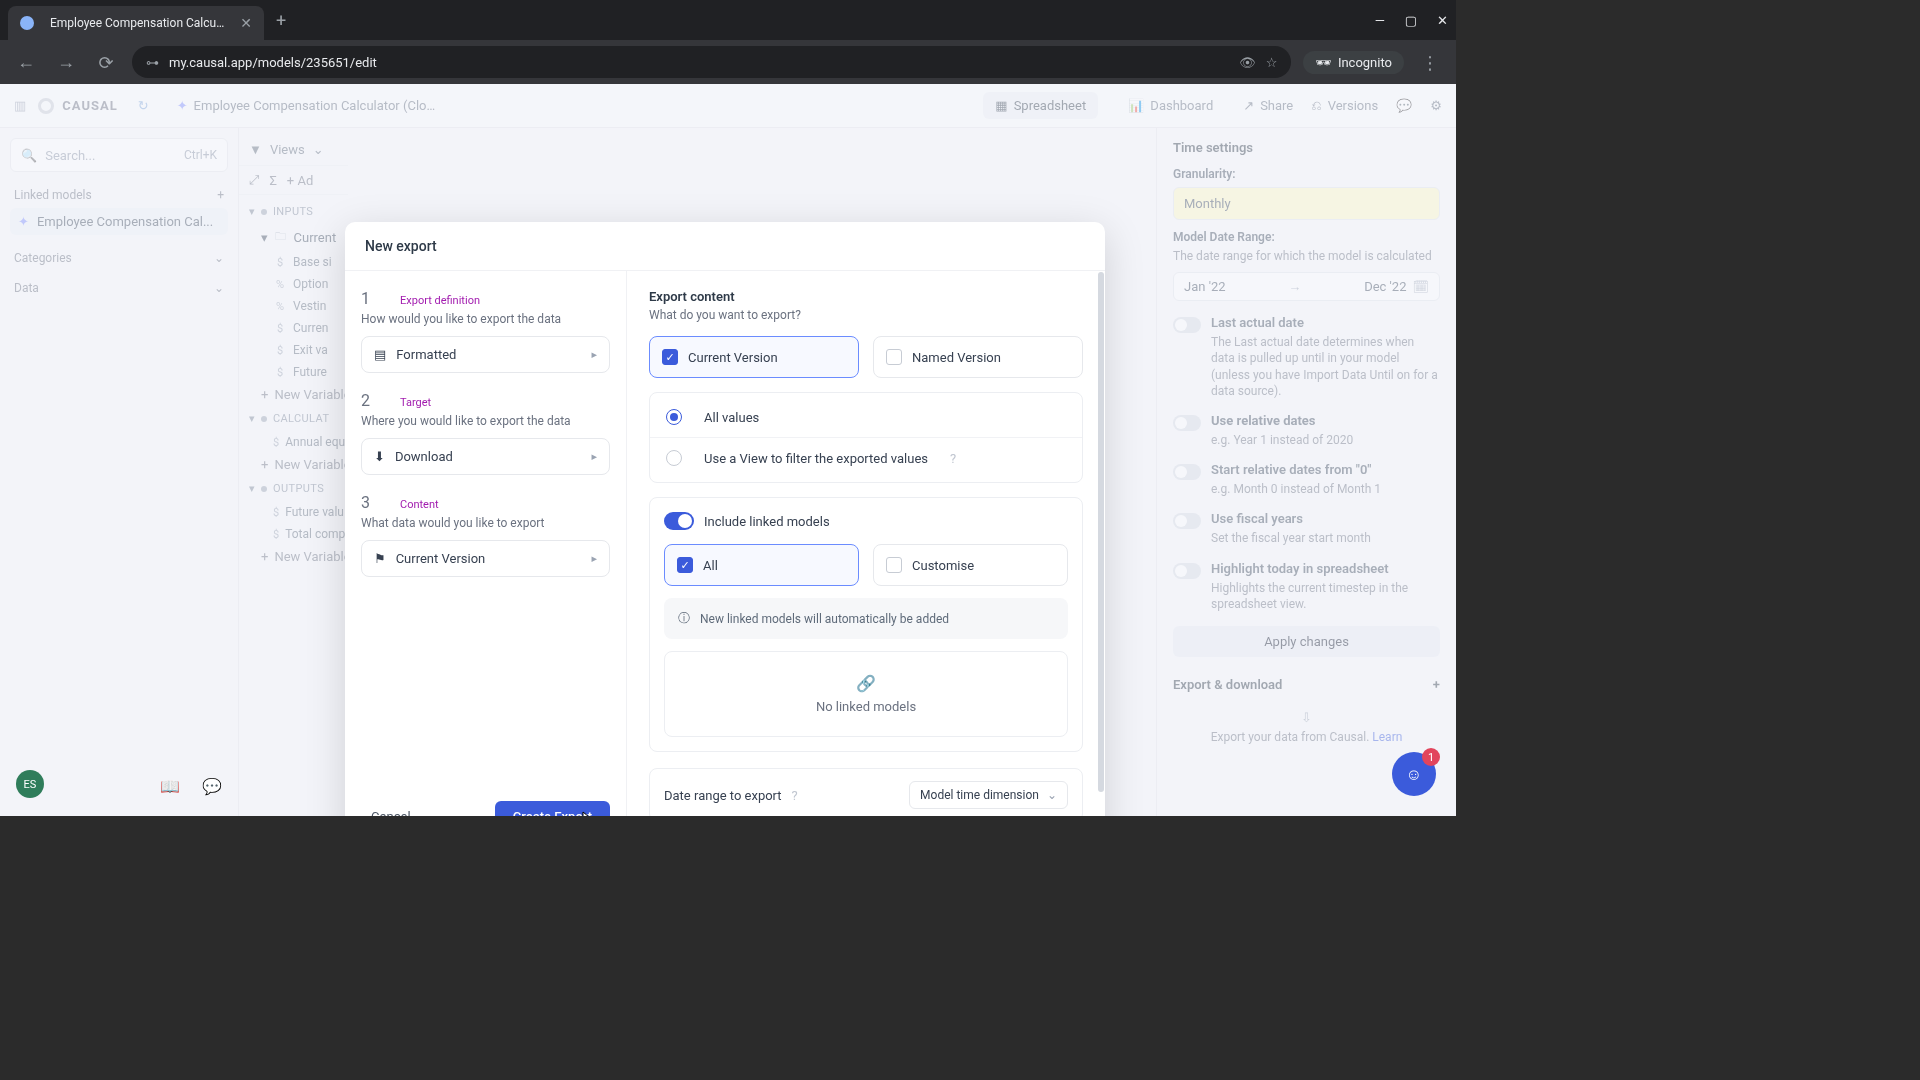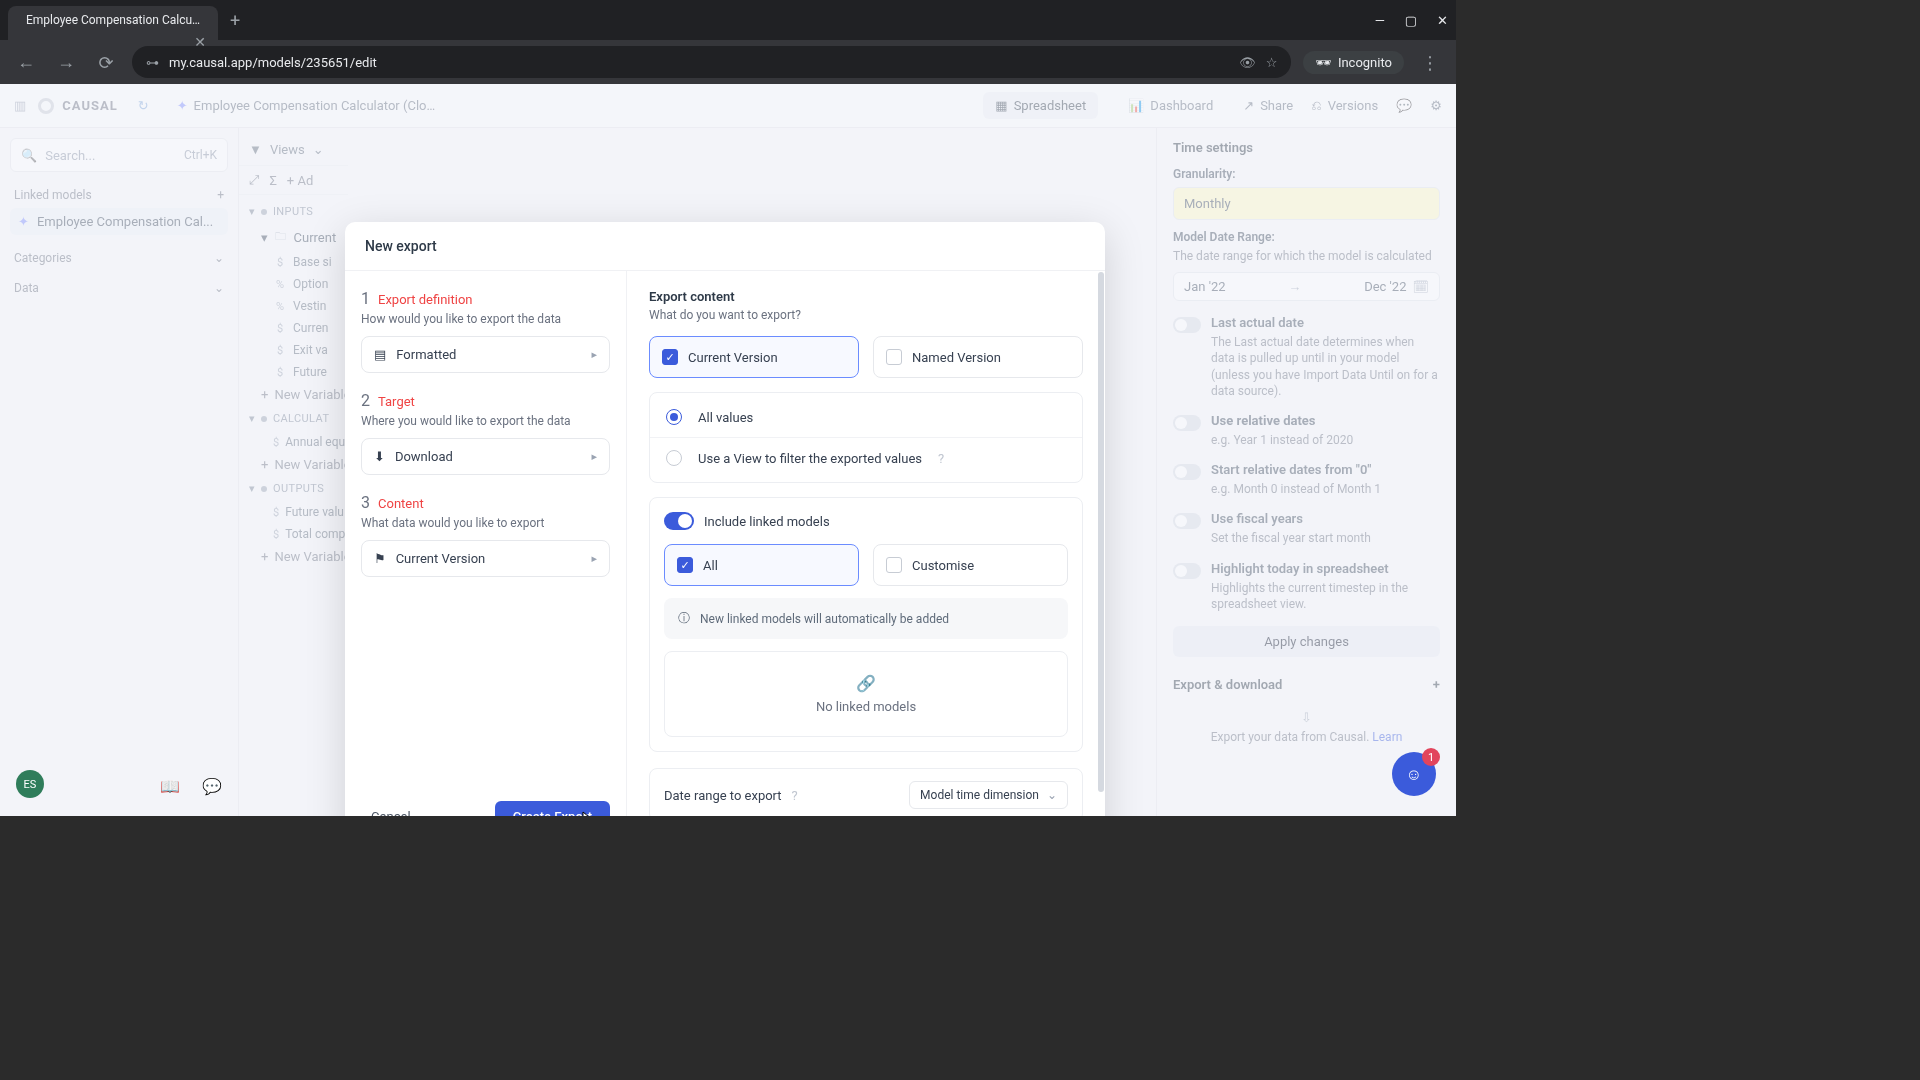--- a/index.html
+++ b/index.html
@@ -1,20 +1,20 @@
 <!DOCTYPE html>
 <html><head>
 <meta charset="utf-8">
 <style>
 * { box-sizing: border-box; margin: 0; padding: 0; font-family: -apple-system, BlinkMacSystemFont, "Segoe UI", Roboto, sans-serif; }
 body { background: #2b2b2b; width: 1456px; height: 816px; overflow: hidden; position: relative; }
 
 
 .browser-top { height: 40px; background: #202124; display: flex; align-items: center; padding: 0 8px; }
-.tab { background: #35363a; height: 34px; border-radius: 8px 8px 0 0; display: flex; align-items: center; padding: 0 12px; gap: 7px; margin-top: 6px; min-width: 210px; color: #e8eaed; font-size: 12px; flex-direction: column; }
+.tab { background: #35363a; height: 34px; border-radius: 8px 8px 0 0; display: flex; align-items: center; padding: 0 12px; gap: 16px; margin-top: 6px; min-width: 210px; color: #e8eaed; font-size: 12px; }
 .tab .dot { width: 14px; height: 14px; border-radius: 50%; background: #8ab4f8; }
 .tab .close { margin-left: auto; color: #9aa0a6; font-size: 14px; }
 .newtab { color: #9aa0a6; margin-left: 12px; font-size: 18px; }
 .win-controls { margin-left: auto; display: flex; gap: 20px; color: #e8eaed; font-size: 13px; }
 .addr-bar { height: 44px; background: #35363a; display: flex; align-items: center; padding: 0 12px; gap: 12px; }
 .nav-btn { color: #9aa0a6; font-size: 18px; width: 28px; text-align: center; }
 .url-box { flex: 1; background: #202124; border-radius: 20px; height: 32px; display: flex; align-items: center; padding: 0 14px; color: #e8eaed; font-size: 13px; gap: 10px; }
 .incog-badge { background: #3c4043; color: #e8eaed; border-radius: 16px; padding: 4px 12px; font-size: 13px; display: flex; align-items: center; gap: 6px; }
 
 
@@ -57,38 +57,38 @@
 .toggle::after { content: ""; position: absolute; width: 12px; height: 12px; background: #fff; border-radius: 50%; top: 2px; left: 2px; }
 .apply-btn { margin-top: 14px; background: #e8ecf3; color: #0f172a; text-align: center; padding: 8px; border-radius: 6px; }
 .export-hdr { margin-top: 20px; font-weight: 600; color: #2e3a48; display: flex; justify-content: space-between; }
 
 
 .modal { position: absolute; z-index: 10; left: 345px; top: 138px; width: 760px; height: 620px; background: #fff; border-radius: 10px; box-shadow: 0 10px 40px rgba(0,0,0,0.15); display: flex; flex-direction: column; overflow: hidden; }
 .modal-title { padding: 16px 20px; font-size: 14px; color: #2e3a48; font-weight: 500; border-bottom: 1px solid #f0f1f4; }
 .modal-body { flex: 1; display: flex; overflow: hidden; }
 .modal-left { width: 282px; border-right: 1px solid #f0f1f4; padding: 18px 16px; display: flex; flex-direction: column; gap: 18px; position: relative; }
 .step .num { color: #6b7280; margin-right: 8px; }
-.step .name { color: #ef4444; font-size: 13px; }
+.step .name { color: #a21caf; font-size: 11px; margin-left: 22px; }
 .step .sub { color: #6b7280; font-size: 12px; margin-top: 4px; }
 .sel-card { margin-top: 10px; border: 1px solid #e6e8ec; border-radius: 8px; padding: 10px 12px; display: flex; align-items: center; gap: 10px; color: #374151; font-size: 13px; }
 .sel-card .chev { margin-left: auto; color: #9aa3b2; font-size: 11px; }
 .modal-footer { position: absolute; bottom: 10px; left: 16px; right: 16px; display: flex; justify-content: space-between; align-items: center; }
 .btn-cancel { color: #4b5563; font-size: 13px; padding: 8px 10px; }
 .btn-primary { background: #3b5bdb; color: #fff; font-size: 13px; padding: 8px 18px; border-radius: 6px; font-weight: 500; }
 
 .modal-right { flex: 1; padding: 18px 22px; overflow-y: auto; color: #374151; font-size: 13px; }
 .modal-right h4 { font-size: 13px; font-weight: 600; color: #2e3a48; }
 .modal-right .sub2 { color: #6b7280; font-size: 12px; margin-top: 4px; }
 .version-row { display: flex; gap: 14px; margin-top: 14px; }
 .card-opt { flex: 1; border: 1px solid #e6e8ec; border-radius: 8px; padding: 12px; display: flex; align-items: center; gap: 10px; }
 .card-opt.sel { border: 1.5px solid #6b8cff; background: #f7f9ff; }
 .chk { width: 16px; height: 16px; border: 1.5px solid #c7ccd4; border-radius: 3px; display: inline-flex; align-items: center; justify-content: center; flex-shrink: 0; }
 .chk.on { background: #3b5bdb; border-color: #3b5bdb; color: #fff; font-size: 11px; }
 .radio-block { margin-top: 14px; border: 1px solid #eceef2; border-radius: 8px; padding: 4px 0; }
-.radio-row { padding: 12px 16px; display: flex; align-items: center; gap: 16px; }
+.radio-row { padding: 12px 16px; display: flex; align-items: center; gap: 22px; }
 .radio-row + .radio-row { border-top: 1px solid #f1f2f5; }
 .radio { width: 16px; height: 16px; border: 1.5px solid #c7ccd4; border-radius: 50%; display: inline-flex; align-items: center; justify-content: center; }
 .radio.on { border-color: #3b5bdb; }
 .radio.on::after { content: ""; width: 8px; height: 8px; background: #3b5bdb; border-radius: 50%; }
 .toggle2 { width: 30px; height: 18px; background: #3b5bdb; border-radius: 9px; position: relative; }
 .toggle2::after { content: ""; position: absolute; width: 14px; height: 14px; background: #fff; border-radius: 50%; top: 2px; right: 2px; }
 .info-box { margin-top: 12px; background: #f6f7f9; border-radius: 8px; padding: 12px 14px; display: flex; gap: 10px; align-items: center; color: #5f6b7a; font-size: 12px; }
 .empty-box { margin-top: 12px; border: 1px solid #eceef2; border-radius: 8px; padding: 22px; text-align: center; color: #6b7280; font-size: 13px; }
 .link-icon { font-size: 16px; color: #9aa3b2; display: block; margin-bottom: 6px; }
 .dr-row { margin-top: 16px; border: 1px solid #eceef2; border-radius: 8px; padding: 12px 14px; display: flex; align-items: center; gap: 10px; }

